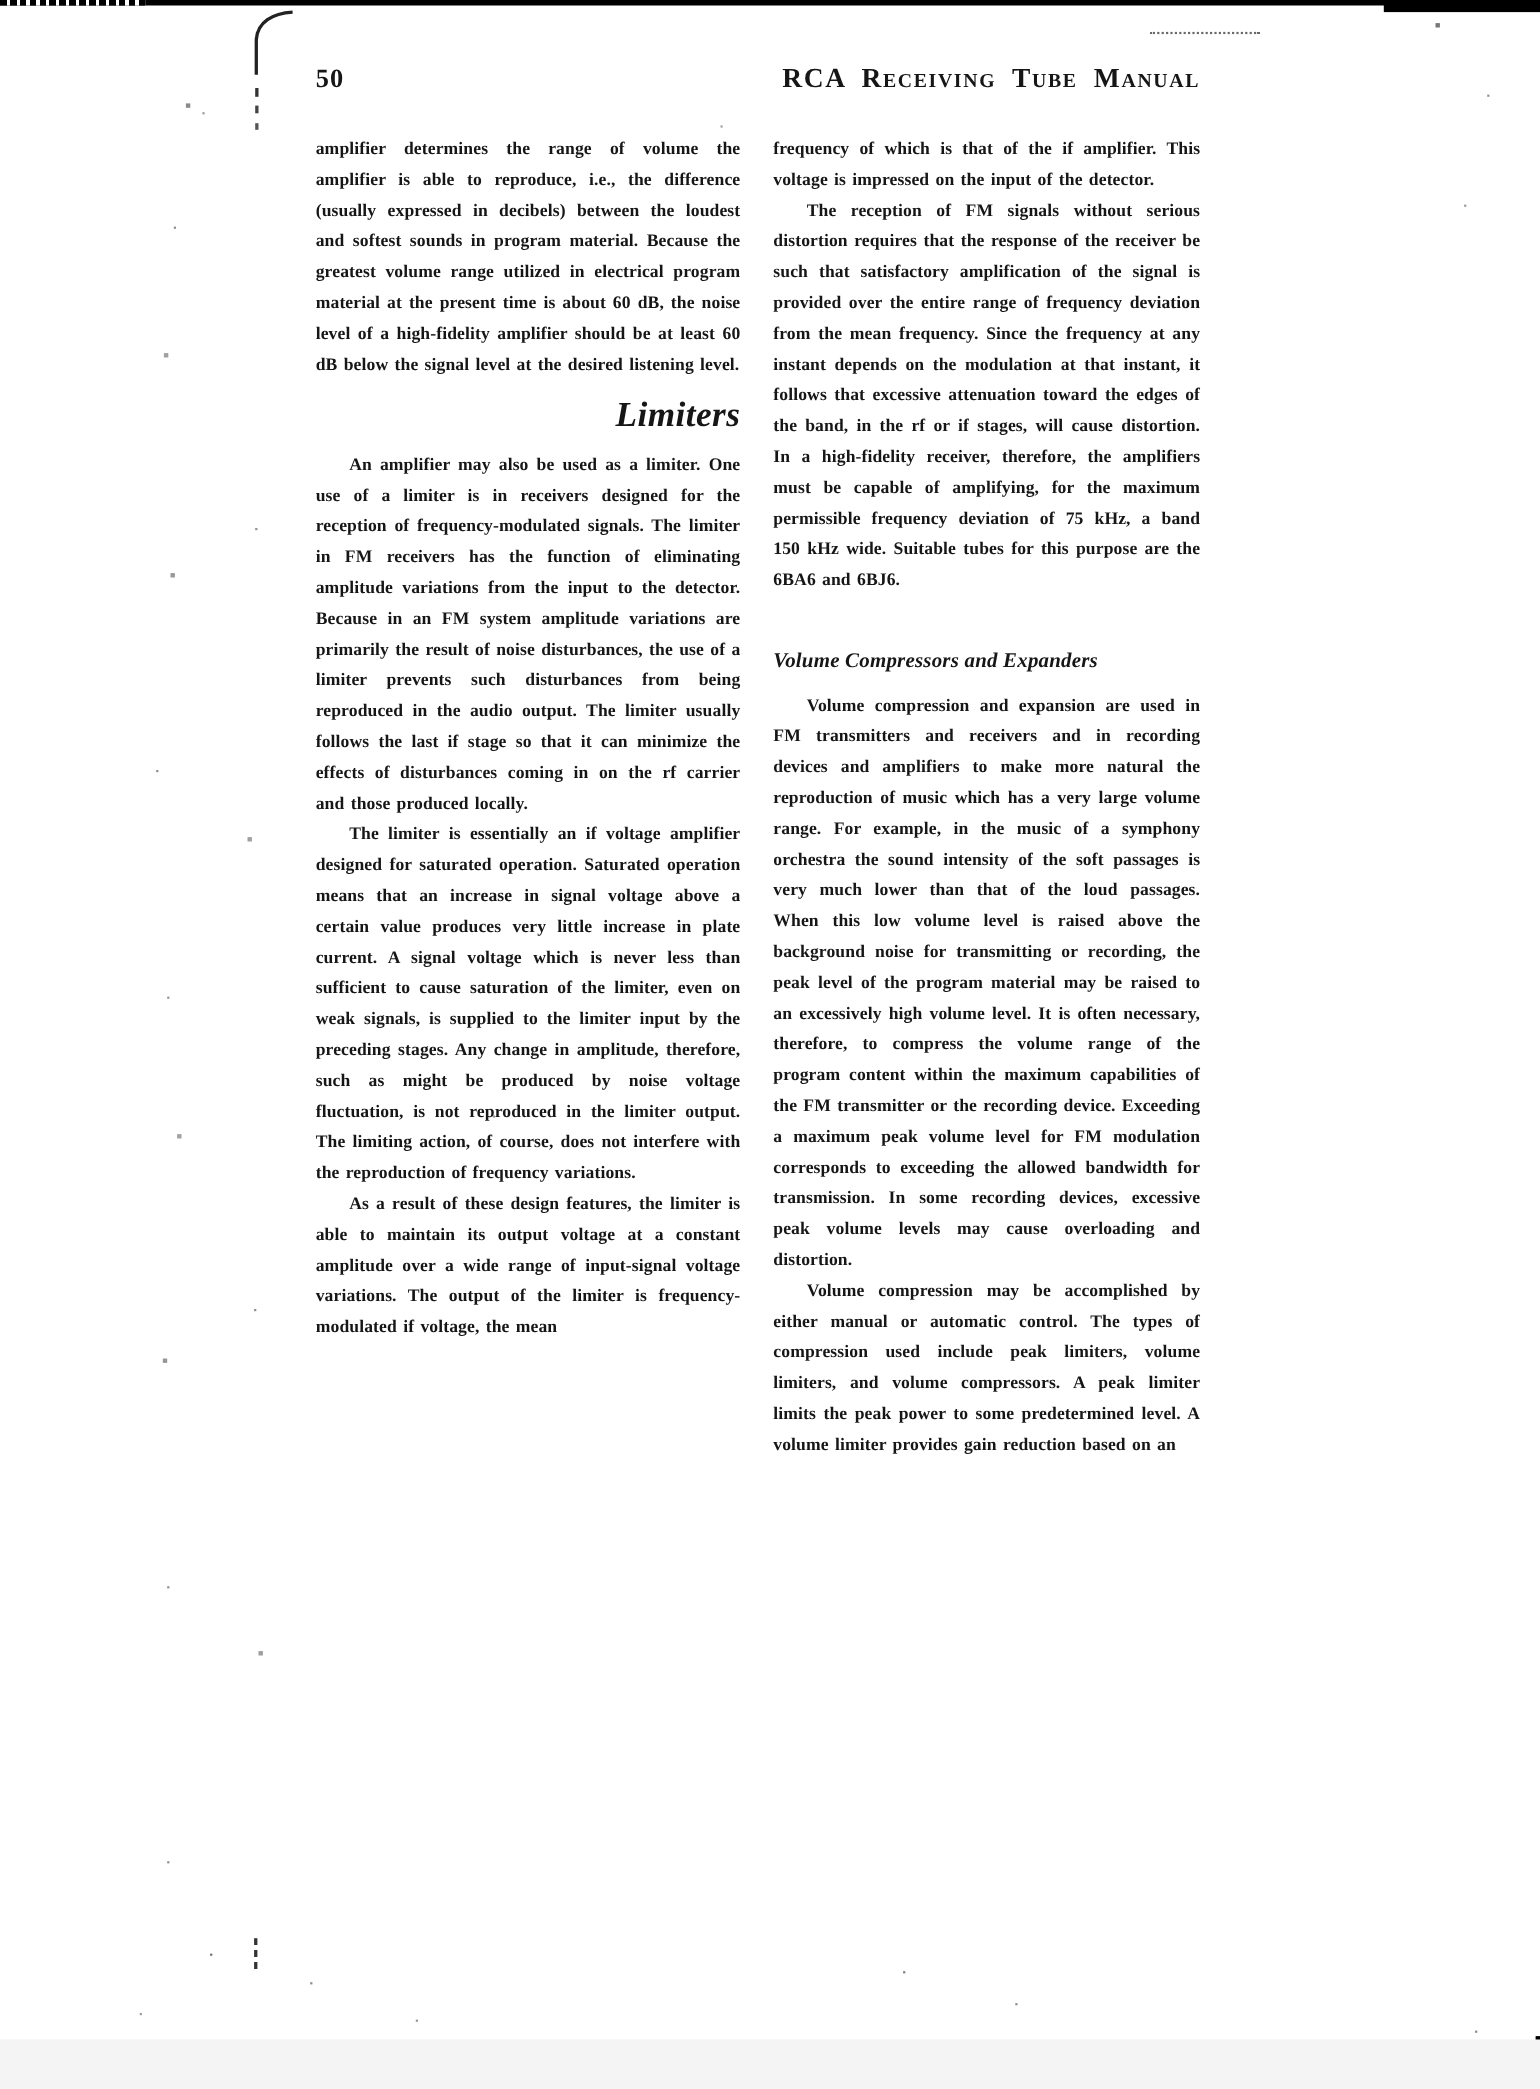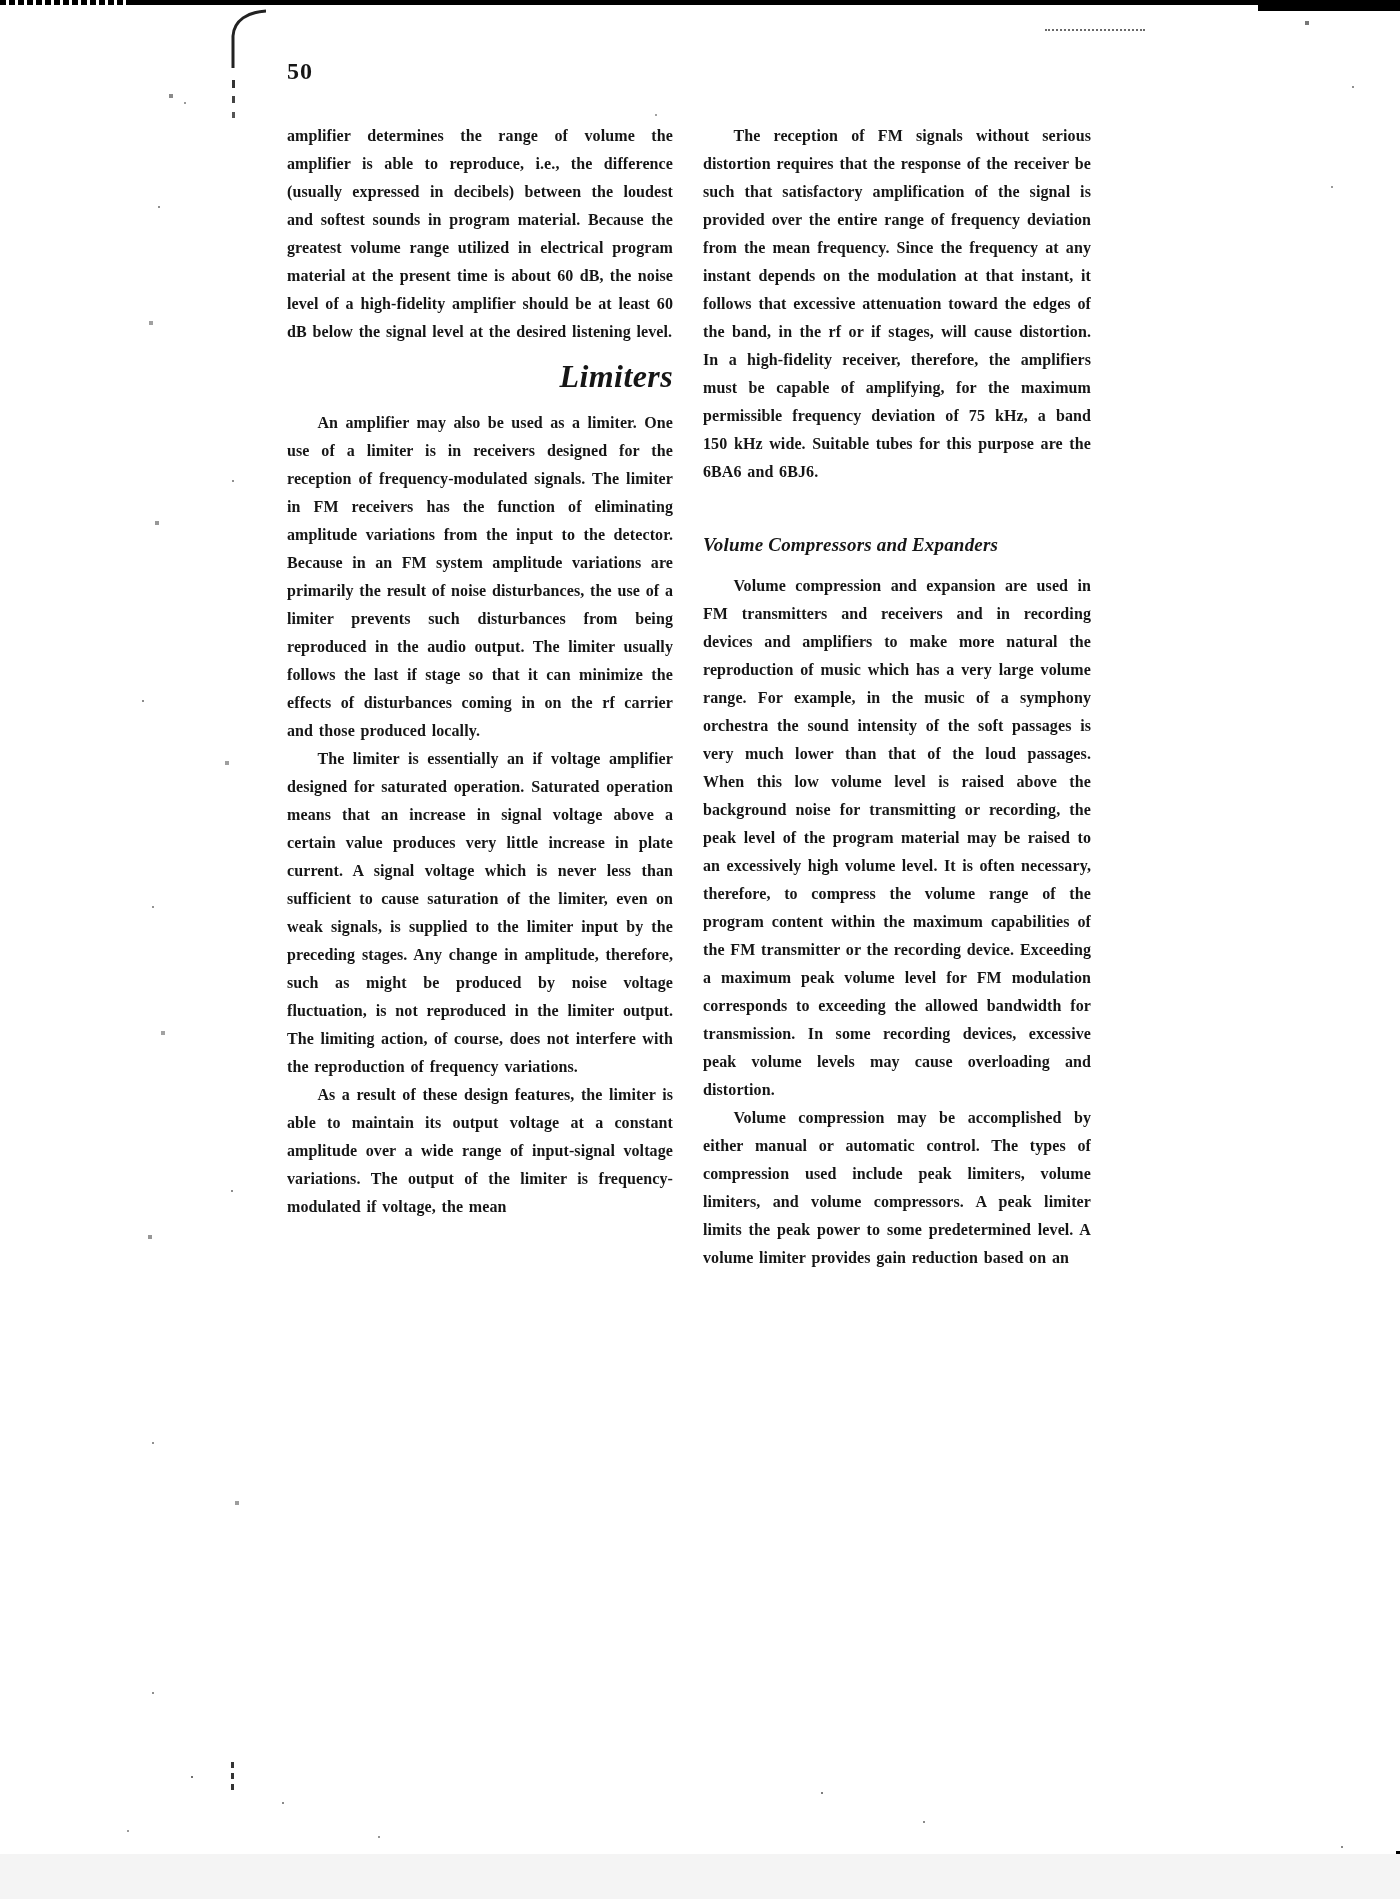--- a/index.html
+++ b/index.html
@@ -119,30 +119,32 @@
       <rect x="8" y="106" width="3" height="6" fill="#555"></rect>
     </svg>
   </div>
   <div class="bottom-bar"></div>
   <div class="right-edge-sliver"></div>
   <div class="margin-dash"></div>
   <div class="speckles"></div>
 
   <div class="header-row">
     <span class="page-number">50</span>
+    <span class="running-title">RCA Receiving Tube Manual</span>
   </div>
 
   <div class="col col-left">
     <p class="bp">amplifier determines the range of volume the amplifier is able to reproduce, i.e., the difference (usually expressed in decibels) between the loudest and softest sounds in program material. Because the greatest volume range utilized in electrical program material at the present time is about 60 dB, the noise level of a high-fidelity amplifier should be at least 60 dB below the signal level at the desired listening level.</p>
     <h3 class="sect-heading-center">Limiters</h3>
     <p class="bp indent">An amplifier may also be used as a limiter. One use of a limiter is in receivers designed for the reception of frequency-modulated signals. The limiter in FM receivers has the function of eliminating amplitude variations from the input to the detector. Because in an FM system amplitude variations are primarily the result of noise disturbances, the use of a limiter prevents such disturbances from being reproduced in the audio output. The limiter usually follows the last if stage so that it can minimize the effects of disturbances coming in on the rf carrier and those produced locally.</p>
     <p class="bp indent">The limiter is essentially an if voltage amplifier designed for saturated operation. Saturated operation means that an increase in signal voltage above a certain value produces very little increase in plate current. A signal voltage which is never less than sufficient to cause saturation of the limiter, even on weak signals, is supplied to the limiter input by the preceding stages. Any change in amplitude, therefore, such as might be produced by noise voltage fluctuation, is not reproduced in the limiter output. The limiting action, of course, does not interfere with the reproduction of frequency variations.</p>
     <p class="bp indent">As a result of these design features, the limiter is able to maintain its output voltage at a constant amplitude over a wide range of input-signal voltage variations. The output of the limiter is frequency-modulated if voltage, the mean</p>
   </div>
 
   <div class="col col-right">
+    <p class="bp">frequency of which is that of the if amplifier. This voltage is impressed on the input of the detector.</p>
     <p class="bp indent">The reception of FM signals without serious distortion requires that the response of the receiver be such that satisfactory amplification of the signal is provided over the entire range of frequency deviation from the mean frequency. Since the frequency at any instant depends on the modulation at that instant, it follows that excessive attenuation toward the edges of the band, in the rf or if stages, will cause distortion. In a high-fidelity receiver, therefore, the amplifiers must be capable of amplifying, for the maximum permissible frequency deviation of 75 kHz, a band 150 kHz wide. Suitable tubes for this purpose are the 6BA6 and 6BJ6.</p>
     <h3 class="sect-heading-left">Volume Compressors and Expanders</h3>
     <p class="bp indent">Volume compression and expansion are used in FM transmitters and receivers and in recording devices and amplifiers to make more natural the reproduction of music which has a very large volume range. For example, in the music of a symphony orchestra the sound intensity of the soft passages is very much lower than that of the loud passages. When this low volume level is raised above the background noise for transmitting or recording, the peak level of the program material may be raised to an excessively high volume level. It is often necessary, therefore, to compress the volume range of the program content within the maximum capabilities of the FM transmitter or the recording device. Exceeding a maximum peak volume level for FM modulation corresponds to exceeding the allowed bandwidth for transmission. In some recording devices, excessive peak volume levels may cause overloading and distortion.</p>
     <p class="bp indent">Volume compression may be accomplished by either manual or automatic control. The types of compression used include peak limiters, volume limiters, and volume compressors. A peak limiter limits the peak power to some predetermined level. A volume limiter provides gain reduction based on an</p>
   </div>
 
 </div>
 
 </body></html>

